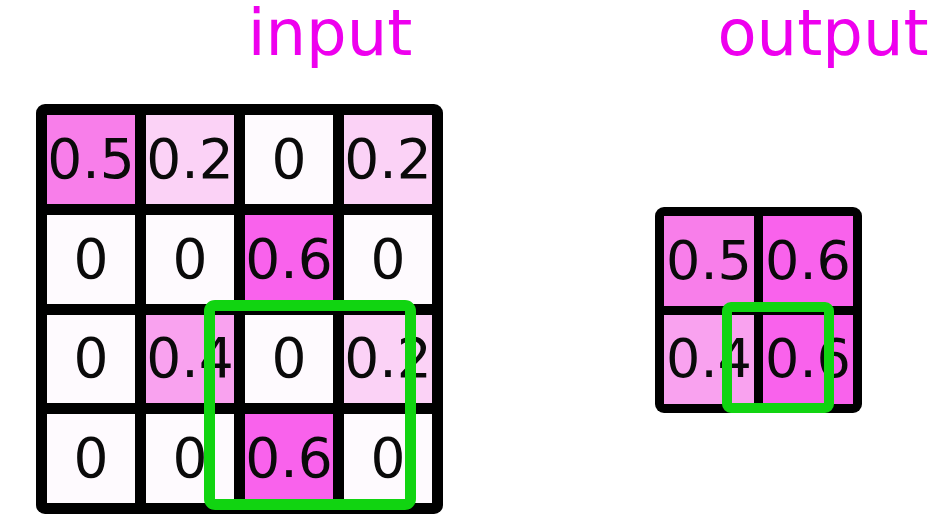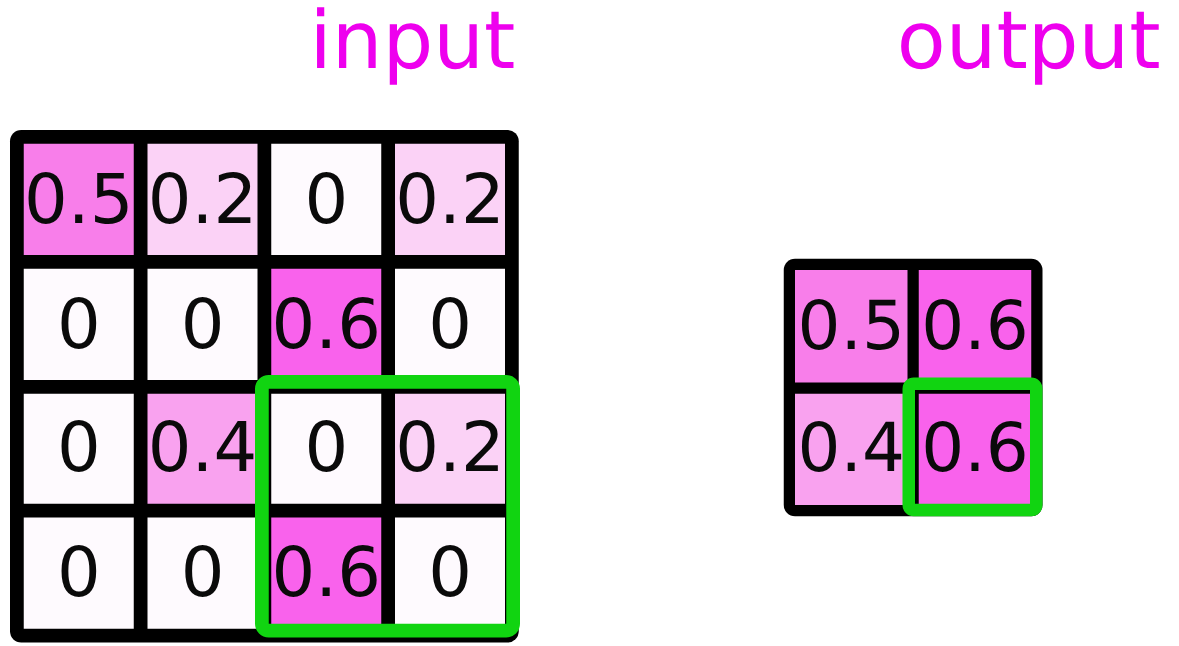--- a/index.html
+++ b/index.html
@@ -27,20 +27,21 @@
   }
   .title-input  { left: 330px; }
   .title-output { left: 823px; }
 
   .pool-grid {
     position: absolute;
     box-sizing: border-box;
     background: #000000;
     border-radius: 9px;
     display: grid;
+    margin-left: 28px;
   }
   .input-grid {
     left: 8px;
     top: 104px;
     width: 407px;
     height: 410px;
     padding: 11px;
     grid-template-columns: repeat(4, 1fr);
     grid-template-rows: repeat(4, 1fr);
     gap: 11px;

